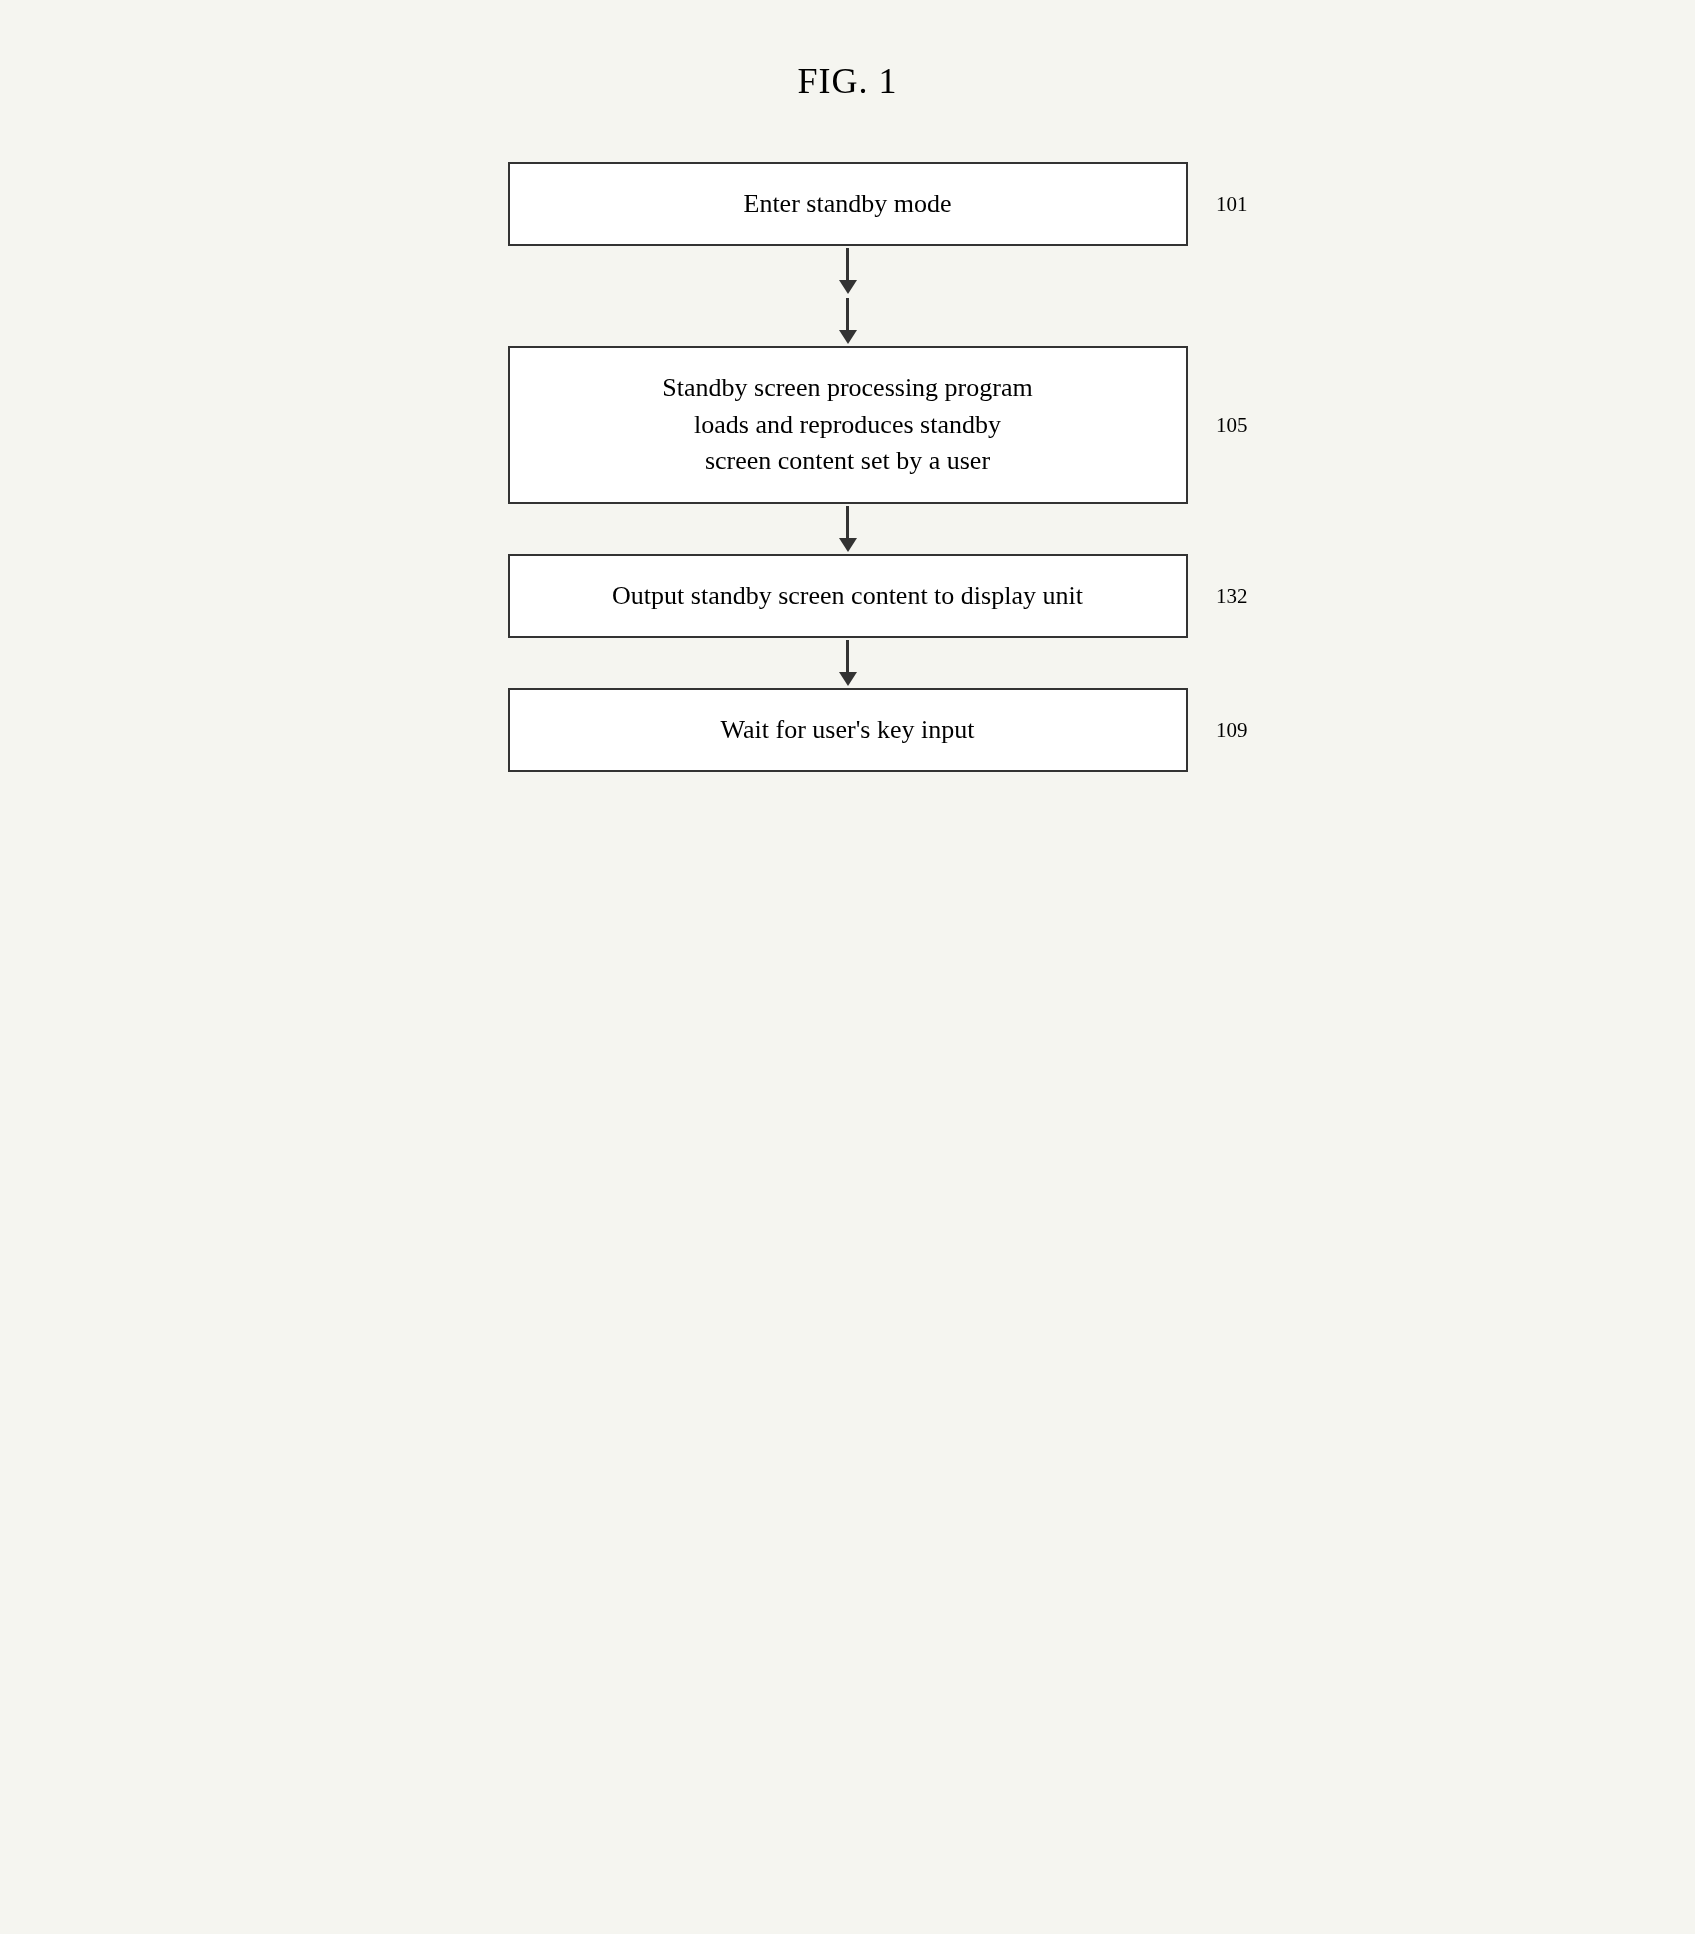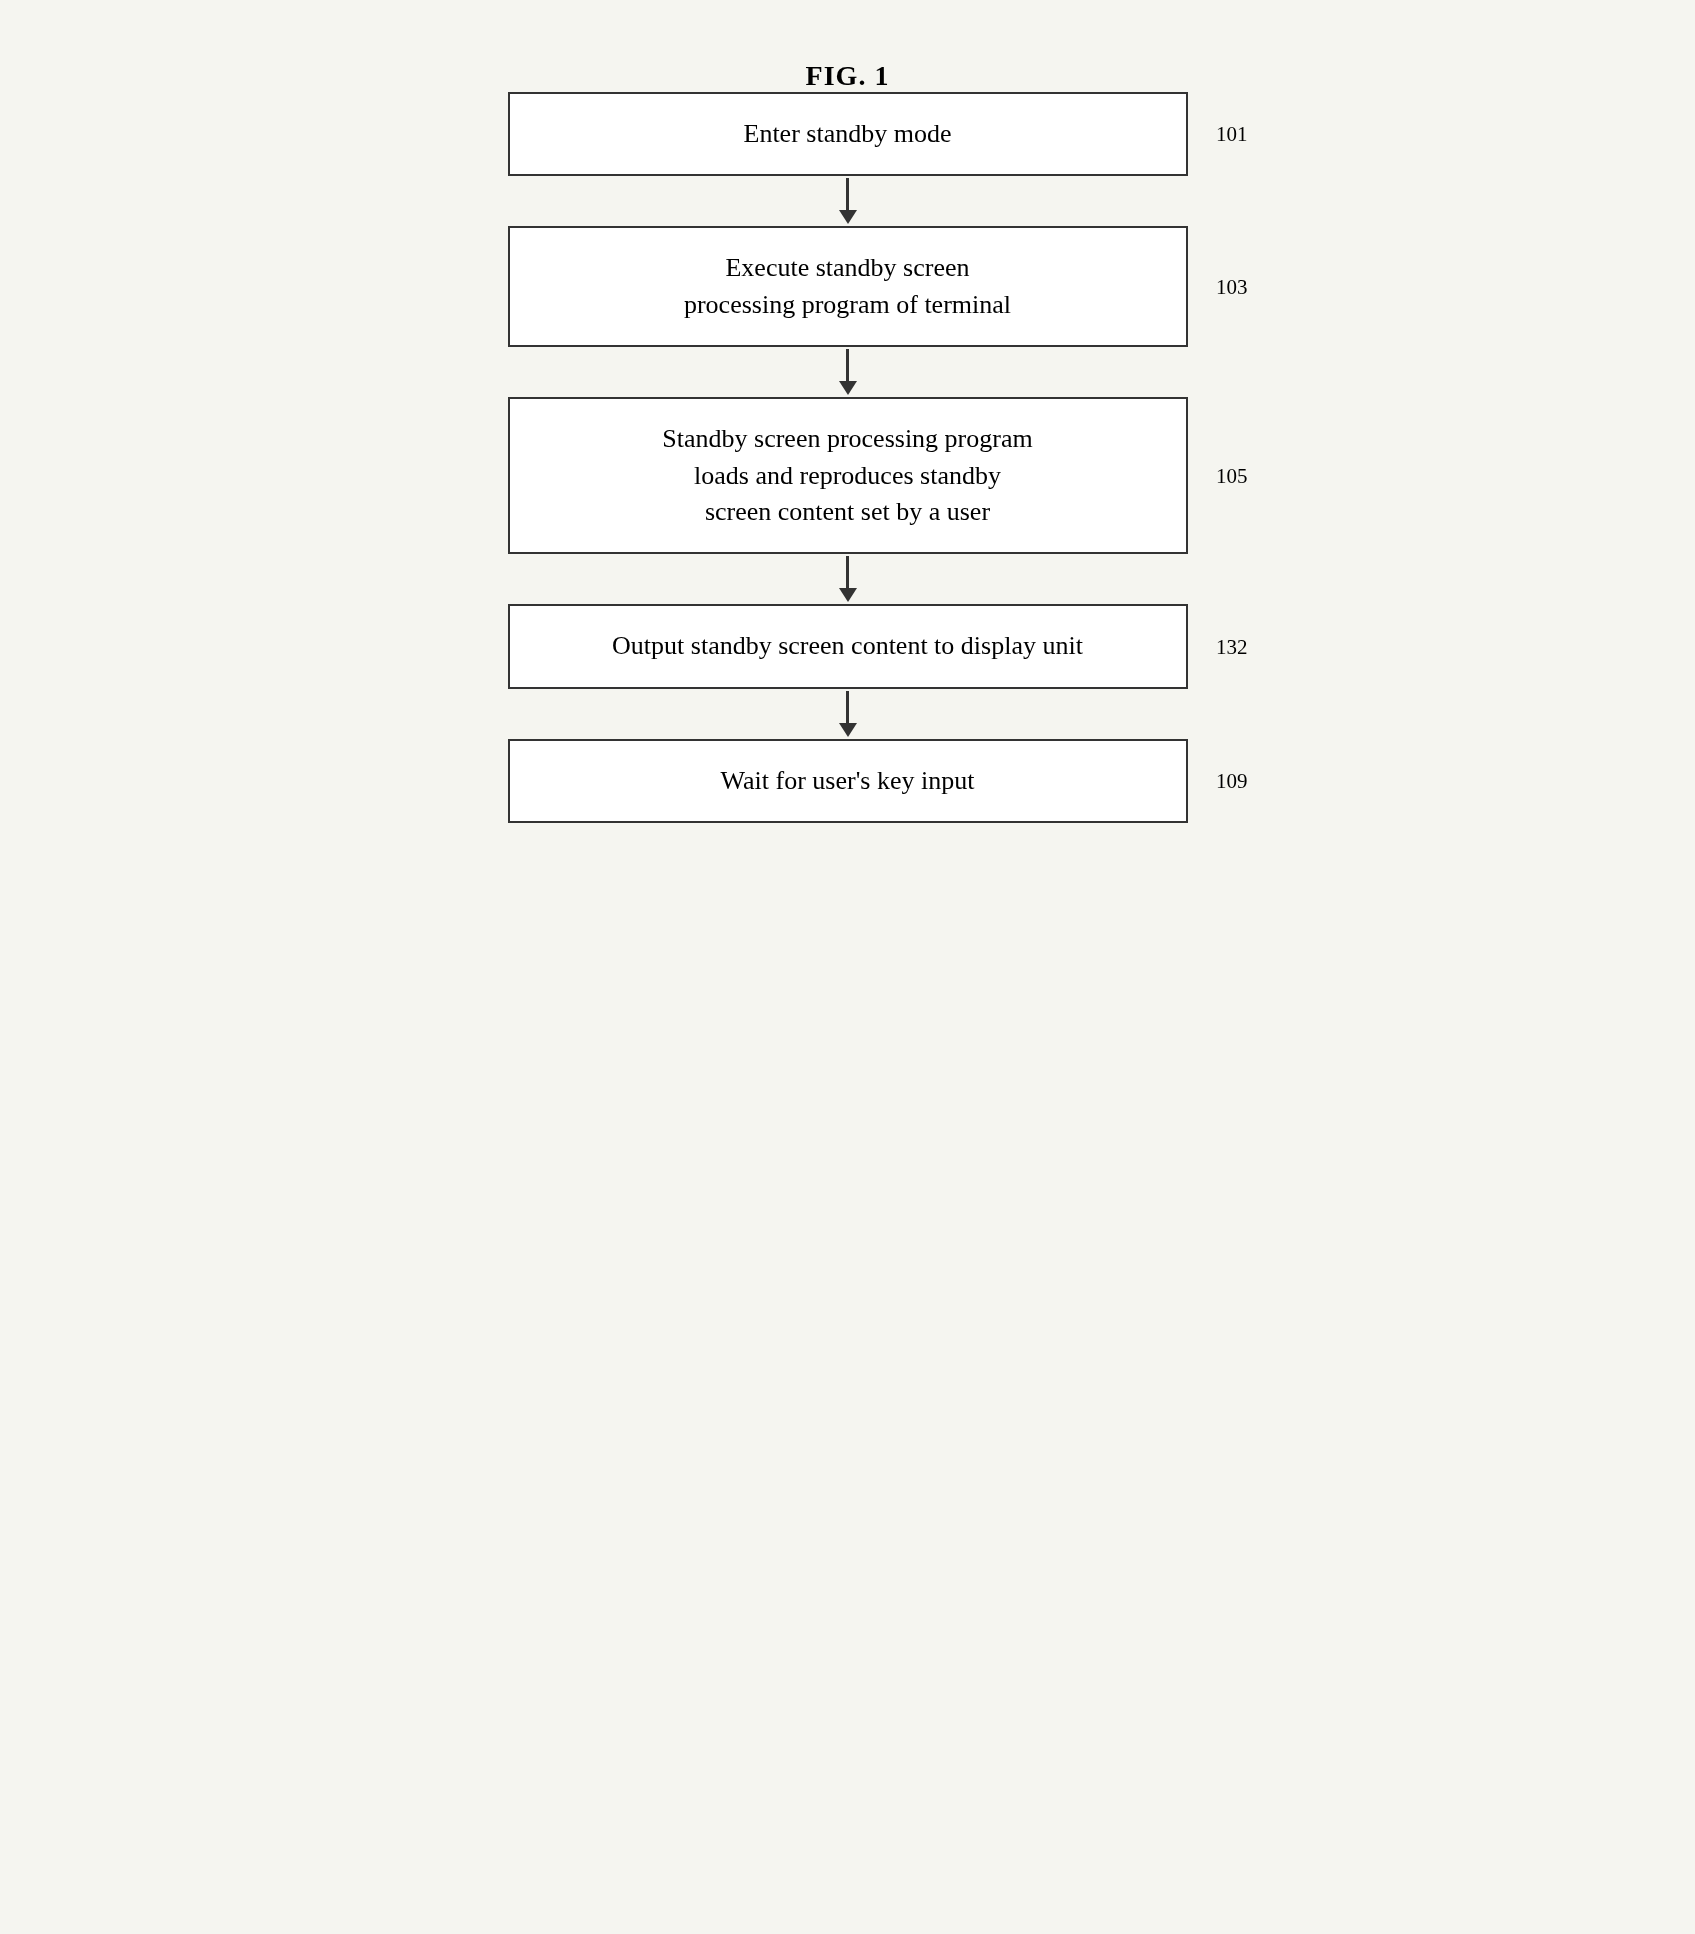--- a/index.html
+++ b/index.html
@@ -20,22 +20,23 @@
     }
 
     .diagram-container {
       display: flex;
       flex-direction: column;
       align-items: center;
       width: 900px;
     }
 
     .fig-title {
-      font-size: 28px;
-      font-weight: bold;
+      font-size: 36px;
+      font-weight: normal;
+      margin-bottom: 60px;
       letter-spacing: 1px;
     }
 
     .flowchart {
       display: flex;
       flex-direction: column;
       align-items: center;
       width: 100%;
       position: relative;
     }
@@ -111,25 +112,20 @@
       <div class="ref-label">101</div>
     </div>
 
     <div class="arrow-container">
       <div class="arrow-line">
         <div class="arrow-shaft"></div>
         <div class="arrow-head"></div>
       </div>
     </div>
 
-    <div class="step-wrapper">
-      <div class="box" style="white-space: pre-line;">Execute standby screen
-processing program of terminal</div>
-      <div class="ref-label">103</div>
-    </div>
 
     <div class="arrow-container">
       <div class="arrow-line">
         <div class="arrow-shaft"></div>
         <div class="arrow-head"></div>
       </div>
     </div>
 
     <div class="step-wrapper">
       <div class="box" style="white-space: pre-line; min-height: 110px;">Standby screen processing program

